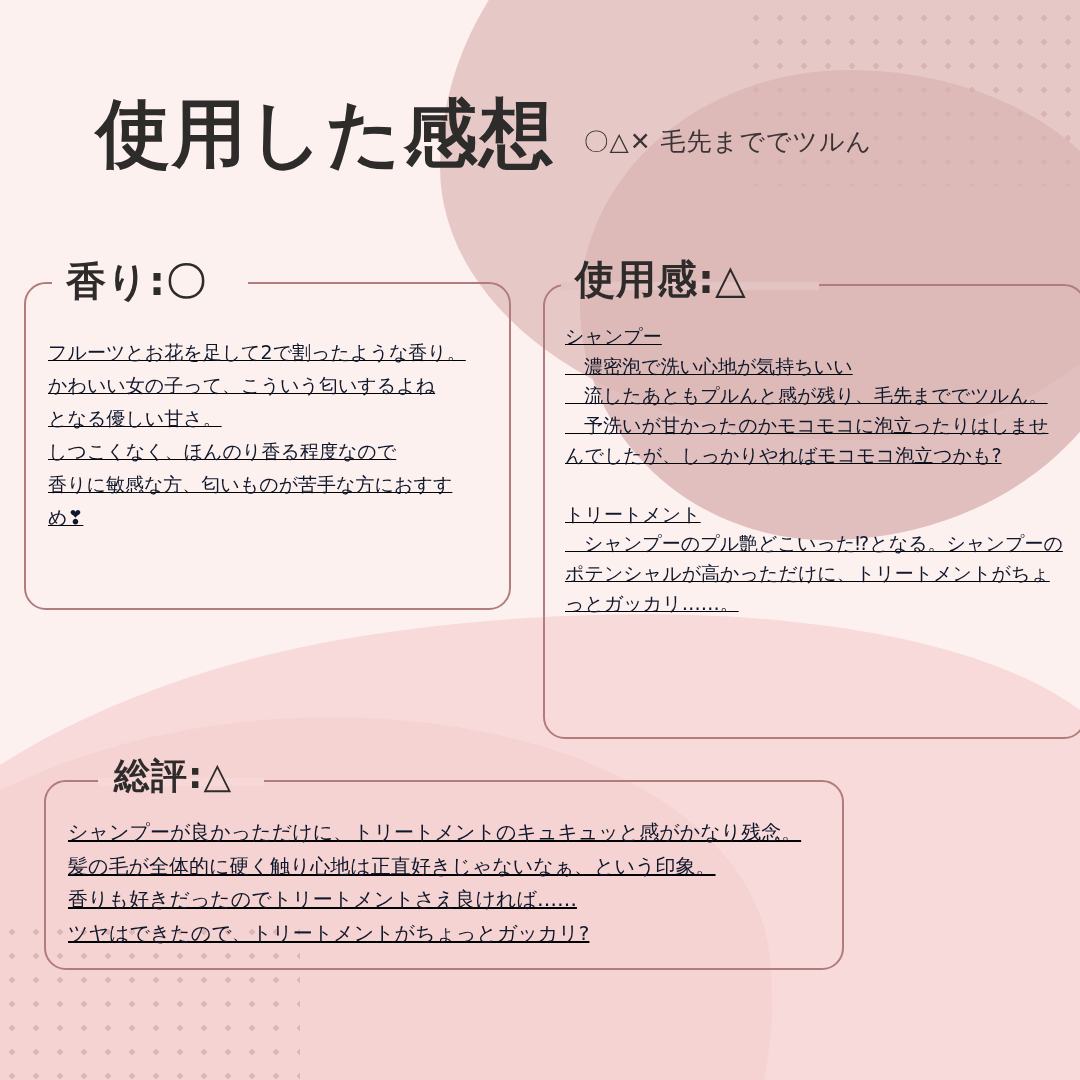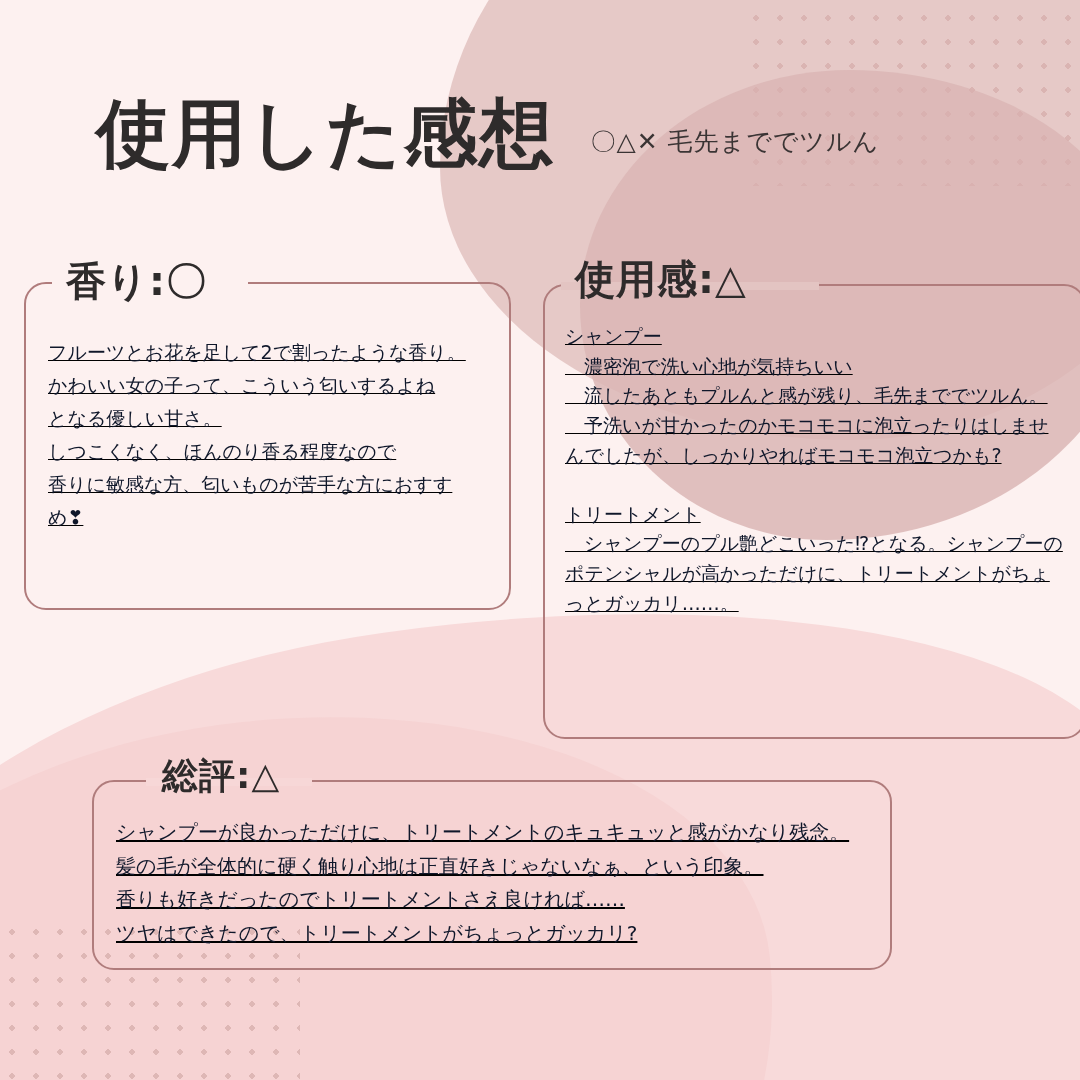--- a/index.html
+++ b/index.html
@@ -71,21 +71,21 @@
   .dots-tr { top: 6px; right: 6px; width: 330px; height: 180px; opacity: .85; }
   .dots-bl { left: 0px; bottom: 0px; width: 300px; height: 160px; opacity: .8; }
 
   
   .title-row {
     position: absolute;
     top: 96px;
     left: 96px;
     display: flex;
     align-items: flex-end;
-    gap: 35px;
+    gap: 28px;
   }
   .main-title {
     font-size: 74px;
     font-weight: 700;
     color: #2e2b2b;
     letter-spacing: 2px;
     line-height: 1;
     white-space: nowrap;
   }
   .title-sub {
@@ -146,21 +146,20 @@
     padding: 36px 18px 14px 20px;
     font-size: 19px;
     line-height: 1.56;
   }
 
   #card-souhyou {
     left: 44px;
     top: 780px;
     width: 800px;
     height: 190px;
-    margin-left: 48px;
   }
   #card-souhyou .card-body {
     padding: 34px 22px 16px 22px;
     font-size: 20px;
     line-height: 1.68;
   }
 
   .label-kaori { top: -30px; left: 28px; font-size: 40px; }
   .label-shiyoukan { top: -34px; left: 18px; font-size: 40px; }
   .label-souhyou { top: -30px; left: 56px; font-size: 36px; }

